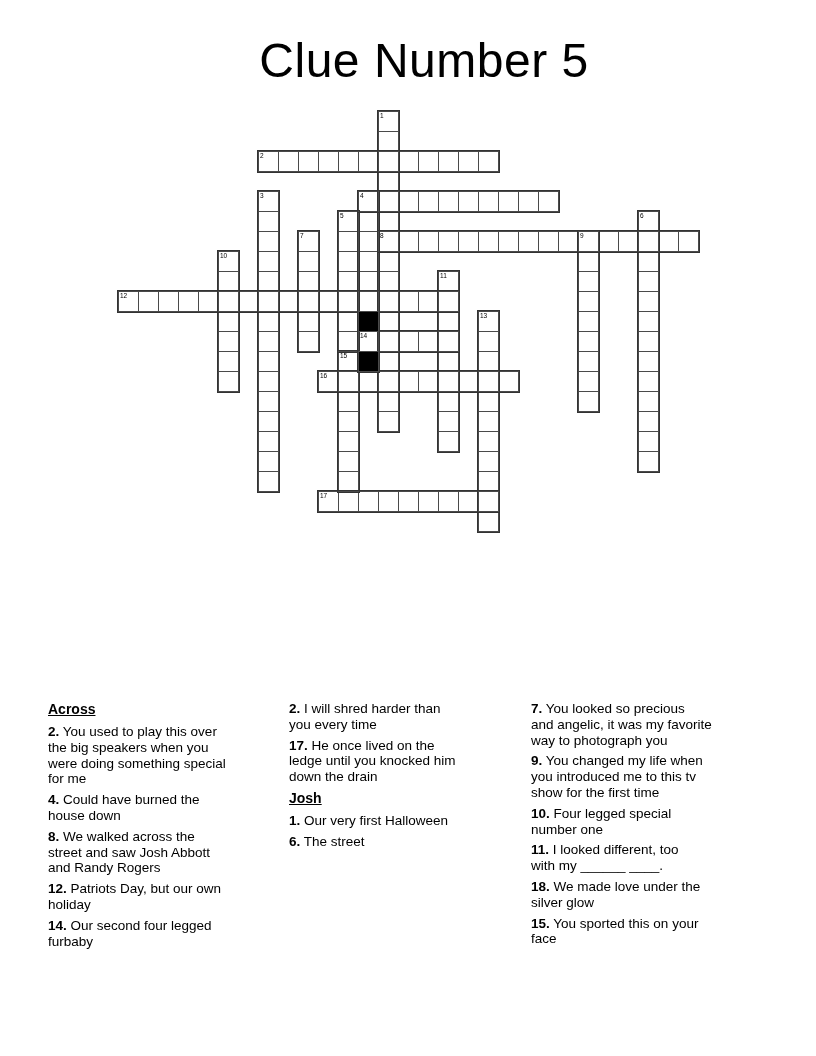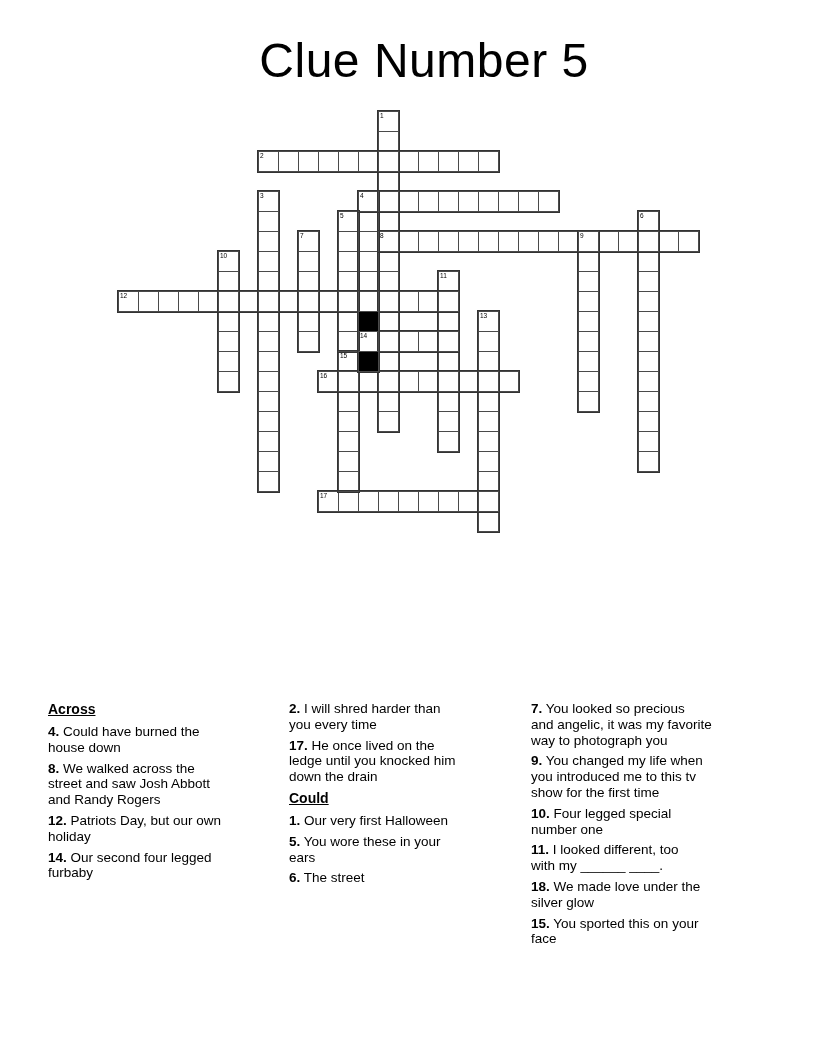--- a/index.html
+++ b/index.html
@@ -229,40 +229,42 @@
     <div class="num" style="left: 478px; top: 311px;">13</div>
     <div class="num" style="left: 358px; top: 331px;">14</div>
     <div class="num" style="left: 338px; top: 351px;">15</div>
     <div class="num" style="left: 318px; top: 371px;">16</div>
     <div class="num" style="left: 318px; top: 491px;">17</div>
   </div>
 
 <div id="clues">
     <div class="clue-col" style="left: 48px; width: 240px;">
       <div class="clue-header">Across</div>
+      <p class="clue"><span class="n">2.</span><span> You used to play this over
+the big speakers when you
+were doing something special
+for me</span></p>
       <p class="clue"><span class="n">4.</span><span> Could have burned the
 house down</span></p>
       <p class="clue"><span class="n">8.</span><span> We walked across the
 street and saw Josh Abbott
 and Randy Rogers</span></p>
       <p class="clue"><span class="n">12.</span><span> Patriots Day, but our own
 holiday</span></p>
       <p class="clue"><span class="n">14.</span><span> Our second four legged
 furbaby</span></p>
     </div>
     <div class="clue-col" style="left: 289px; width: 232px;">
       <p class="clue"><span class="n">2.</span><span> I will shred harder than
 you every time</span></p>
       <p class="clue"><span class="n">17.</span><span> He once lived on the
 ledge until you knocked him
 down the drain</span></p>
-      <div class="clue-header">Could</div>
+      <div class="clue-header">Josh</div>
       <p class="clue"><span class="n">1.</span><span> Our very first Halloween</span></p>
-      <p class="clue"><span class="n">5.</span><span> You wore these in your
-ears</span></p>
       <p class="clue"><span class="n">6.</span><span> The street</span></p>
     </div>
     <div class="clue-col" style="left: 531px; width: 240px;">
       <p class="clue"><span class="n">7.</span><span> You looked so precious
 and angelic, it was my favorite
 way to photograph you</span></p>
       <p class="clue"><span class="n">9.</span><span> You changed my life when
 you introduced me to this tv
 show for the first time</span></p>
       <p class="clue"><span class="n">10.</span><span> Four legged special

